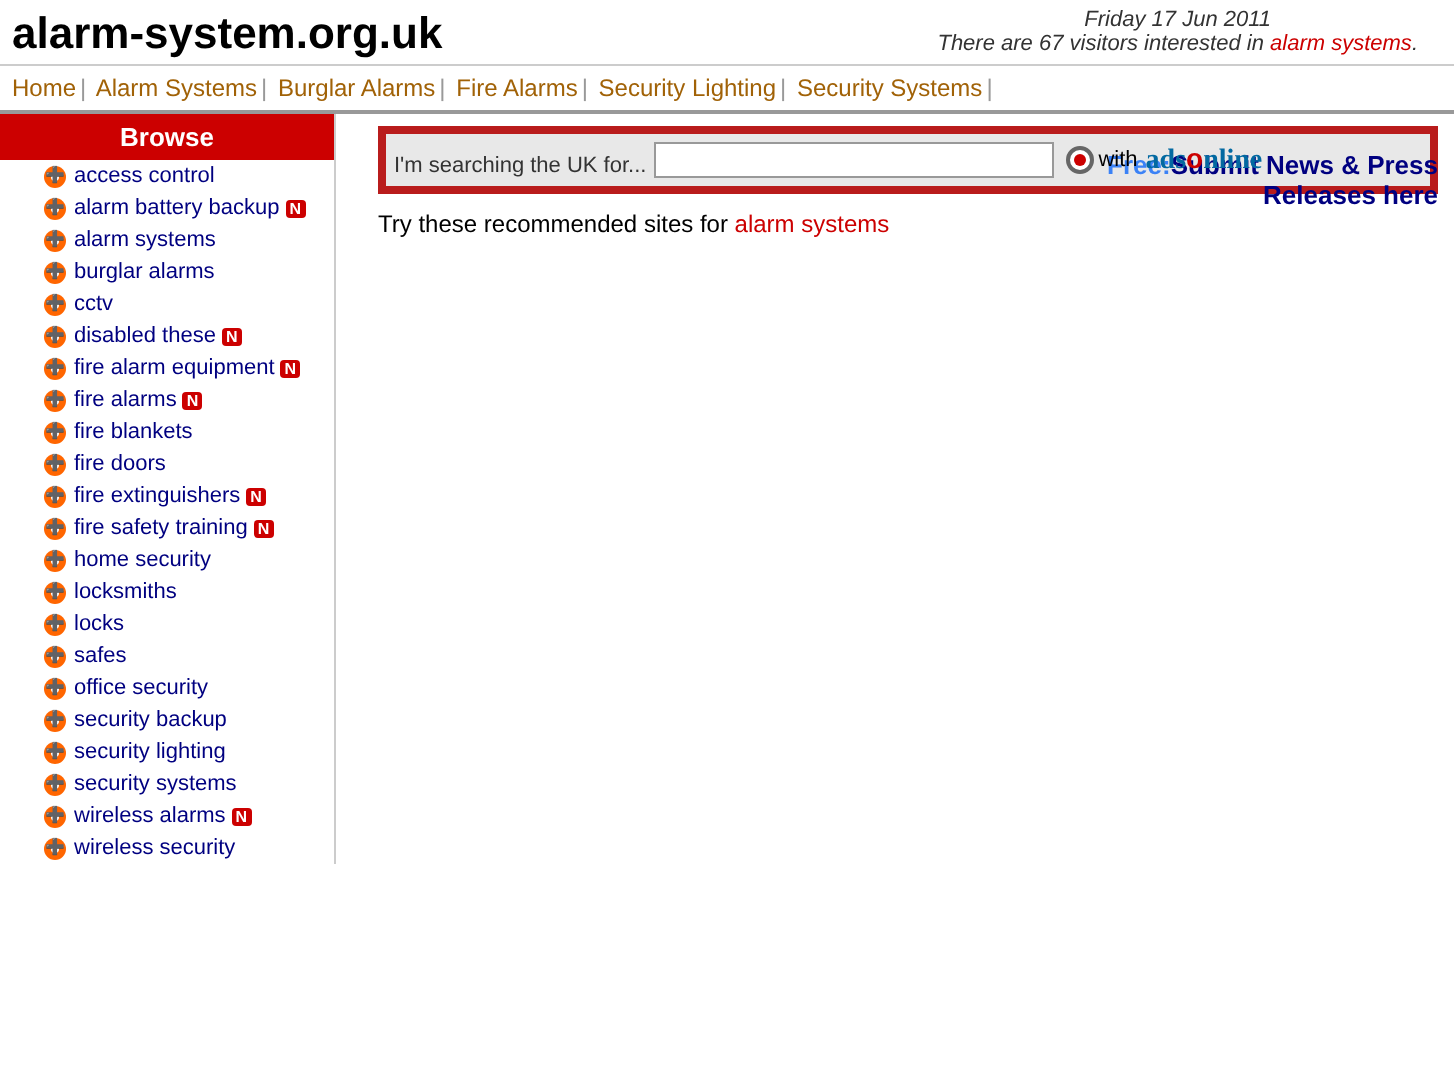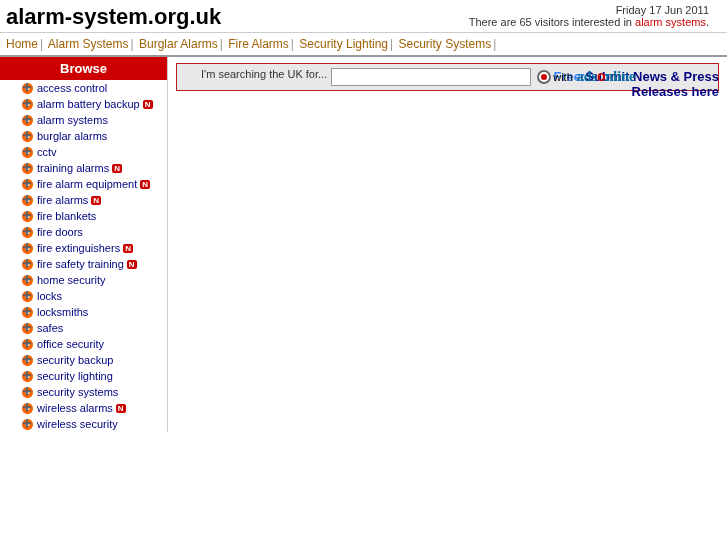--- a/index.html
+++ b/index.html
@@ -11,23 +11,24 @@
       align-items: flex-start;
       padding: 4px 18px 2px 6px;
       border-bottom: 1px solid #ccc;
     }
     #site-title {
       font-size: 22px;
       font-weight: bold;
       color: #000;
     }
     #top-right {
-      text-align: right;
+      text-align: center;
       font-size: 11px;
       color: #333;
+      font-style: italic;
     }
     #top-right a {
       color: #c00;
       text-decoration: none;
     }
 
     #nav-bar {
       background: #fff;
       border-bottom: 2px solid #999;
       padding: 4px 6px;
@@ -38,20 +39,21 @@
       text-decoration: none;
       margin-right: 2px;
     }
     #nav-bar span {
       color: #999;
       margin-right: 2px;
     }
 
     #main {
       display: flex;
+      gap: 13px;
     }
 
     #sidebar {
       width: 168px;
       min-width: 168px;
       border-right: 1px solid #ccc;
       background: #fff;
     }
     #sidebar-title {
       background: #cc0000;
@@ -103,24 +105,24 @@
       vertical-align: middle;
     }
 
     #content {
       flex: 1;
       padding: 6px 8px;
     }
 
     #search-bar {
       display: flex;
-      align-items: flex-start;
-      border: 1px solid #b91c1c;
+      align-items: flex-end;
+      border: 4px solid #b91c1c;
       background: #e8e8e8;
-      padding: 4px 24px;
+      padding: 4px 4px;
       margin-bottom: 8px;
     }
     #search-label {
       font-size: 11px;
       color: #333;
       margin-right: 4px;
       white-space: nowrap;
     }
     #search-input {
       border: 1px solid #999;
@@ -196,21 +198,21 @@
     }
   </style>
 </head>
 <body>
 
 <div id="top-bar">
   <div id="site-title">alarm-system.org.uk</div>
   <div id="top-right">
     <div>Friday 17 Jun 2011</div>
     <div>
-      <span>There are 65 visitors interested in </span><a href="#">alarm systems</a><span>.</span>
+      <span>There are 67 visitors interested in </span><a href="#">alarm systems</a><span>.</span>
     </div>
   </div>
 </div>
 
 <div id="nav-bar">
   <a href="#">Home</a><span>|</span>
   <a href="#">Alarm Systems</a><span>|</span>
   <a href="#">Burglar Alarms</a><span>|</span>
   <a href="#">Fire Alarms</a><span>|</span>
   <a href="#">Security Lighting</a><span>|</span>
@@ -255,21 +257,21 @@
               <circle cx="5.5" cy="5.5" r="5" fill="#ff6600"></circle>
               <circle cx="5.5" cy="5.5" r="2" fill="#fff"></circle>
             </svg></span>
           <a href="#">cctv</a>
         </div>
         <div class="sidebar-item">
           <span class="sidebar-icon" style="background: rgb(255, 102, 0); border-radius: 50%; display: inline-block; width: 11px; height: 11px; margin-right: 4px; flex-shrink: 0;"><svg width="11" height="11">
               <circle cx="5.5" cy="5.5" r="5" fill="#ff6600"></circle>
               <circle cx="5.5" cy="5.5" r="2" fill="#fff"></circle>
             </svg></span>
-          <a href="#">training alarms</a>
+          <a href="#">disabled these</a>
           <span class="badge-n">N</span>
         </div>
         <div class="sidebar-item">
           <span class="sidebar-icon" style="background: rgb(255, 102, 0); border-radius: 50%; display: inline-block; width: 11px; height: 11px; margin-right: 4px; flex-shrink: 0;"><svg width="11" height="11">
               <circle cx="5.5" cy="5.5" r="5" fill="#ff6600"></circle>
               <circle cx="5.5" cy="5.5" r="2" fill="#fff"></circle>
             </svg></span>
           <a href="#">fire alarm equipment</a>
           <span class="badge-n">N</span>
         </div>
@@ -316,28 +318,28 @@
               <circle cx="5.5" cy="5.5" r="5" fill="#ff6600"></circle>
               <circle cx="5.5" cy="5.5" r="2" fill="#fff"></circle>
             </svg></span>
           <a href="#">home security</a>
         </div>
         <div class="sidebar-item">
           <span class="sidebar-icon" style="background: rgb(255, 102, 0); border-radius: 50%; display: inline-block; width: 11px; height: 11px; margin-right: 4px; flex-shrink: 0;"><svg width="11" height="11">
               <circle cx="5.5" cy="5.5" r="5" fill="#ff6600"></circle>
               <circle cx="5.5" cy="5.5" r="2" fill="#fff"></circle>
             </svg></span>
+          <a href="#">locksmiths</a>
+        </div>
+        <div class="sidebar-item">
+          <span class="sidebar-icon" style="background: rgb(255, 102, 0); border-radius: 50%; display: inline-block; width: 11px; height: 11px; margin-right: 4px; flex-shrink: 0;"><svg width="11" height="11">
+              <circle cx="5.5" cy="5.5" r="5" fill="#ff6600"></circle>
+              <circle cx="5.5" cy="5.5" r="2" fill="#fff"></circle>
+            </svg></span>
           <a href="#">locks</a>
-        </div>
-        <div class="sidebar-item">
-          <span class="sidebar-icon" style="background: rgb(255, 102, 0); border-radius: 50%; display: inline-block; width: 11px; height: 11px; margin-right: 4px; flex-shrink: 0;"><svg width="11" height="11">
-              <circle cx="5.5" cy="5.5" r="5" fill="#ff6600"></circle>
-              <circle cx="5.5" cy="5.5" r="2" fill="#fff"></circle>
-            </svg></span>
-          <a href="#">locksmiths</a>
         </div>
         <div class="sidebar-item">
           <span class="sidebar-icon" style="background: rgb(255, 102, 0); border-radius: 50%; display: inline-block; width: 11px; height: 11px; margin-right: 4px; flex-shrink: 0;"><svg width="11" height="11">
               <circle cx="5.5" cy="5.5" r="5" fill="#ff6600"></circle>
               <circle cx="5.5" cy="5.5" r="2" fill="#fff"></circle>
             </svg></span>
           <a href="#">safes</a>
         </div>
         <div class="sidebar-item">
           <span class="sidebar-icon" style="background: rgb(255, 102, 0); border-radius: 50%; display: inline-block; width: 11px; height: 11px; margin-right: 4px; flex-shrink: 0;"><svg width="11" height="11">
@@ -398,14 +400,17 @@
       </div>
     </div>
 
     <div id="press-release">
       <div>
         <span class="free-label">Free:</span><span class="submit-text">Submit News &amp; Press</span>
       </div>
       <div class="submit-text">Releases here</div>
     </div>
 
+    <div id="recommended-text">
+      <span>Try these recommended sites for </span><a href="#">alarm systems</a>
+    </div>
   </div>
 </div>
 
 </body></html>

